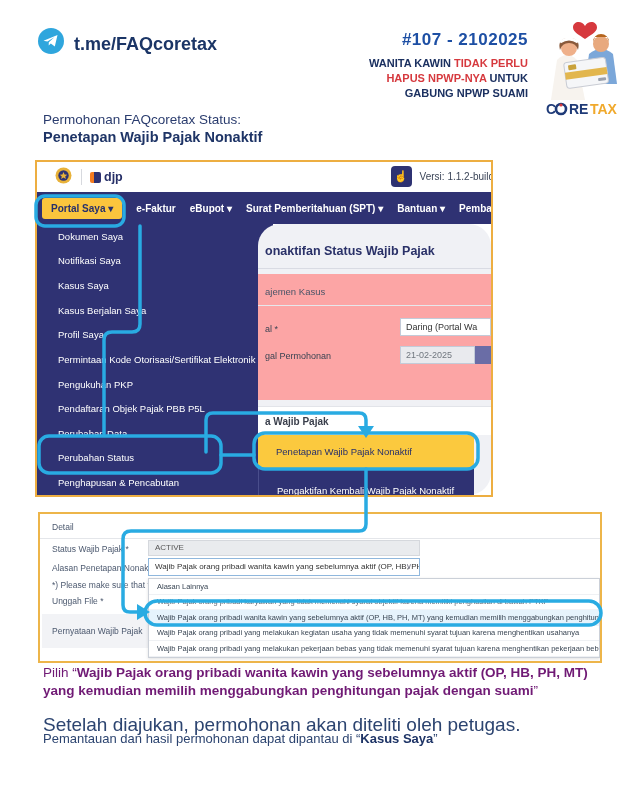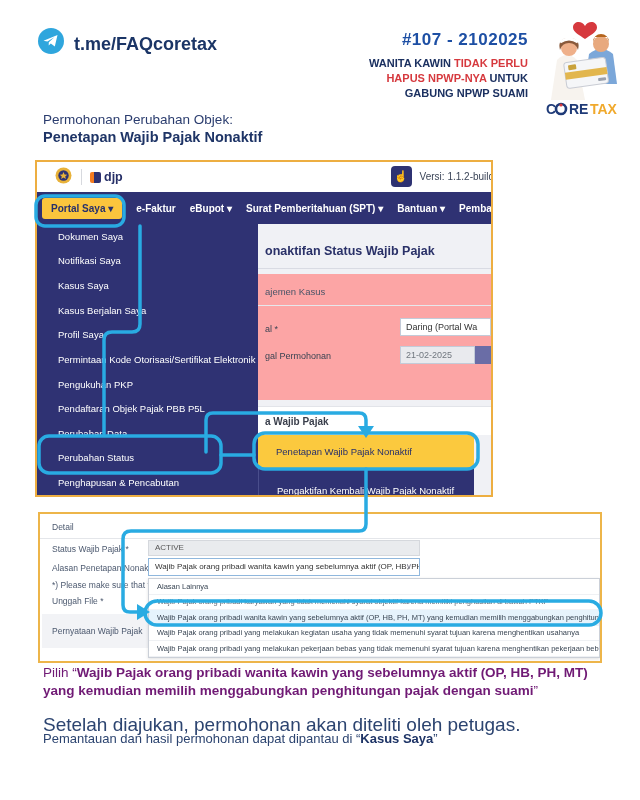--- a/index.html
+++ b/index.html
@@ -39,21 +39,21 @@
             display:flex; align-items:center; gap:14px; padding-left:5px; white-space:nowrap; overflow:hidden; }
   .nav-item { color:#fff; font-size:10px; font-weight:bold; cursor:pointer; }
   .nav-item.active { background:#FBC53D; color:#27306B; padding:5px 9px; border-radius:3px; }
 
   .menu { position:absolute; left:0; top:62px; width:236px; height:271px; background:#2F3273;
           display:flex; flex-direction:column; }
   .mi { height:24.63px; display:flex; align-items:center; padding-left:21px; padding-right:6px;
         color:#fff; font-size:9.5px; white-space:nowrap; cursor:pointer; }
   .mi .sub-arrow { margin-left:auto; font-size:8px; color:#fff; }
 
-  .content { position:absolute; left:221px; top:62px; width:233px; height:271px; background:#F0F1F5; }
+  .content { position:absolute; left:221px; top:62px; width:233px; height:271px; background:#F0F1F5;border-radius:22px; }
   .ct-head { position:absolute; left:7px; top:20px; font-size:12.5px; font-weight:bold; color:#2A3168; white-space:nowrap; }
   .ct-div1 { position:absolute; left:0; top:44px; width:233px; height:1px; background:#D9DBE3; }
   .card1 { position:absolute; left:0; top:50px; width:233px; height:126px; background:#fca5a5; }
   .ct-sec1 { position:absolute; left:7px; top:12px; font-size:9.5px; color:#4A5568; }
   .ct-div2 { position:absolute; left:0; top:31px; width:233px; height:1px; background:#E6E8EC; }
   .f-label { position:absolute; left:7px; font-size:9px; color:#3A4352; white-space:nowrap; }
   .f-input { position:absolute; left:142px; width:91px; height:18px; border:1px solid #C3CBD8; background:#fff;
              font-size:9px; color:#333; line-height:16px; padding-left:5px; white-space:nowrap; overflow:hidden; }
   .f-input.disabled { background:#E9EAEE; color:#70777F; width:75px; }
   .cal-btn { position:absolute; left:217px; width:16px; height:18px; background:#6A6DA6; }
@@ -138,21 +138,21 @@
       </g>
 
       <text x="13" y="110" font-family="Liberation Sans, sans-serif" font-size="14" font-weight="bold" fill="#1F3B78">C</text>
       <circle cx="28" cy="105" r="5" fill="#fff" stroke="#1F3B78" stroke-width="2.6"></circle>
       <circle cx="28" cy="101" r="1.6" fill="#D6393E"></circle>
       <text x="36" y="110" font-family="Liberation Sans, sans-serif" font-size="14" font-weight="bold" fill="#1F3B78">RE</text>
       <text x="57" y="110" font-family="Liberation Sans, sans-serif" font-size="14" font-weight="bold" fill="#F0A92C">TAX</text>
     </svg>
   </div>
 
-  <div class="title1">Permohonan Perubahan Objek:</div>
+  <div class="title1">Permohonan FAQcoretax Status:</div>
   <div class="title2">Penetapan Wajib Pajak Nonaktif</div>
 
   <div class="shot">
     <div class="topbar">
       <span class="emblem">
         <svg width="17" height="17" viewBox="0 0 17 17">
             <circle cx="8.5" cy="8.5" r="8" fill="#E8B23A"></circle>
             <circle cx="8.5" cy="8.5" r="5.2" fill="#2E3272"></circle>
             <polygon points="8.5,5 9.6,7.6 12.2,7.8 10.2,9.5 10.9,12 8.5,10.6 6.1,12 6.8,9.5 4.8,7.8 7.4,7.6" fill="#E8B23A"></polygon>
           </svg>

